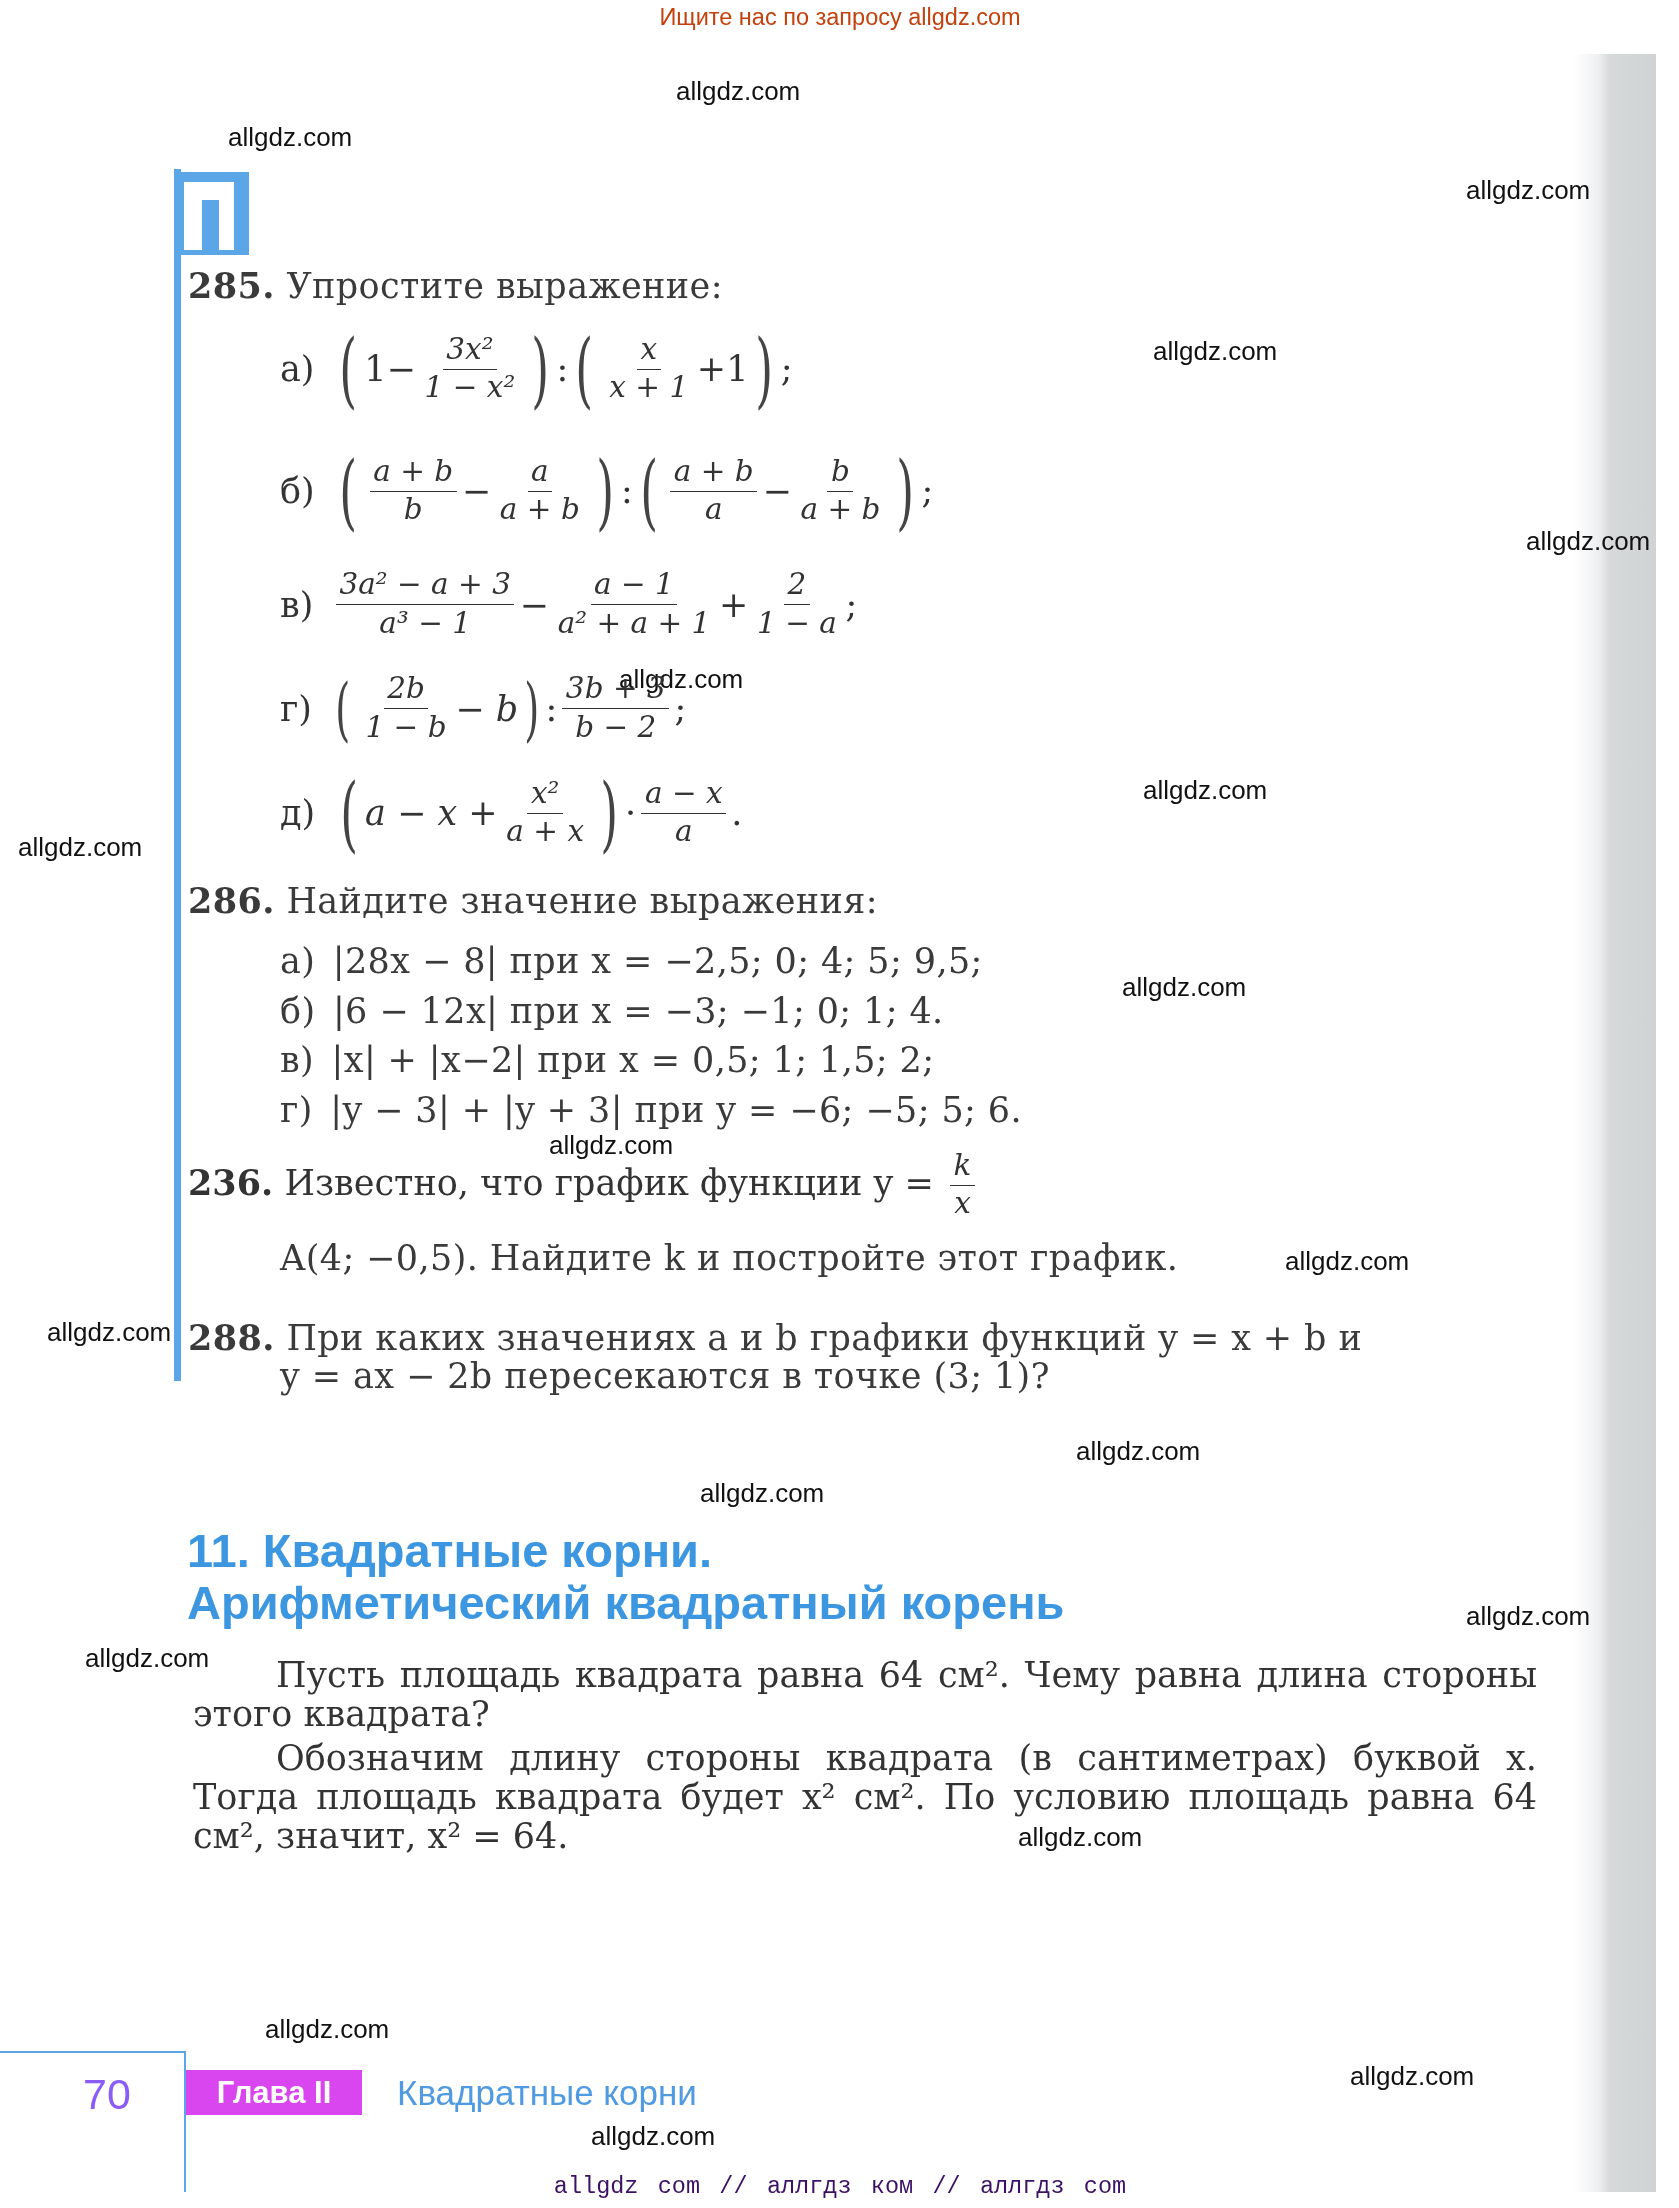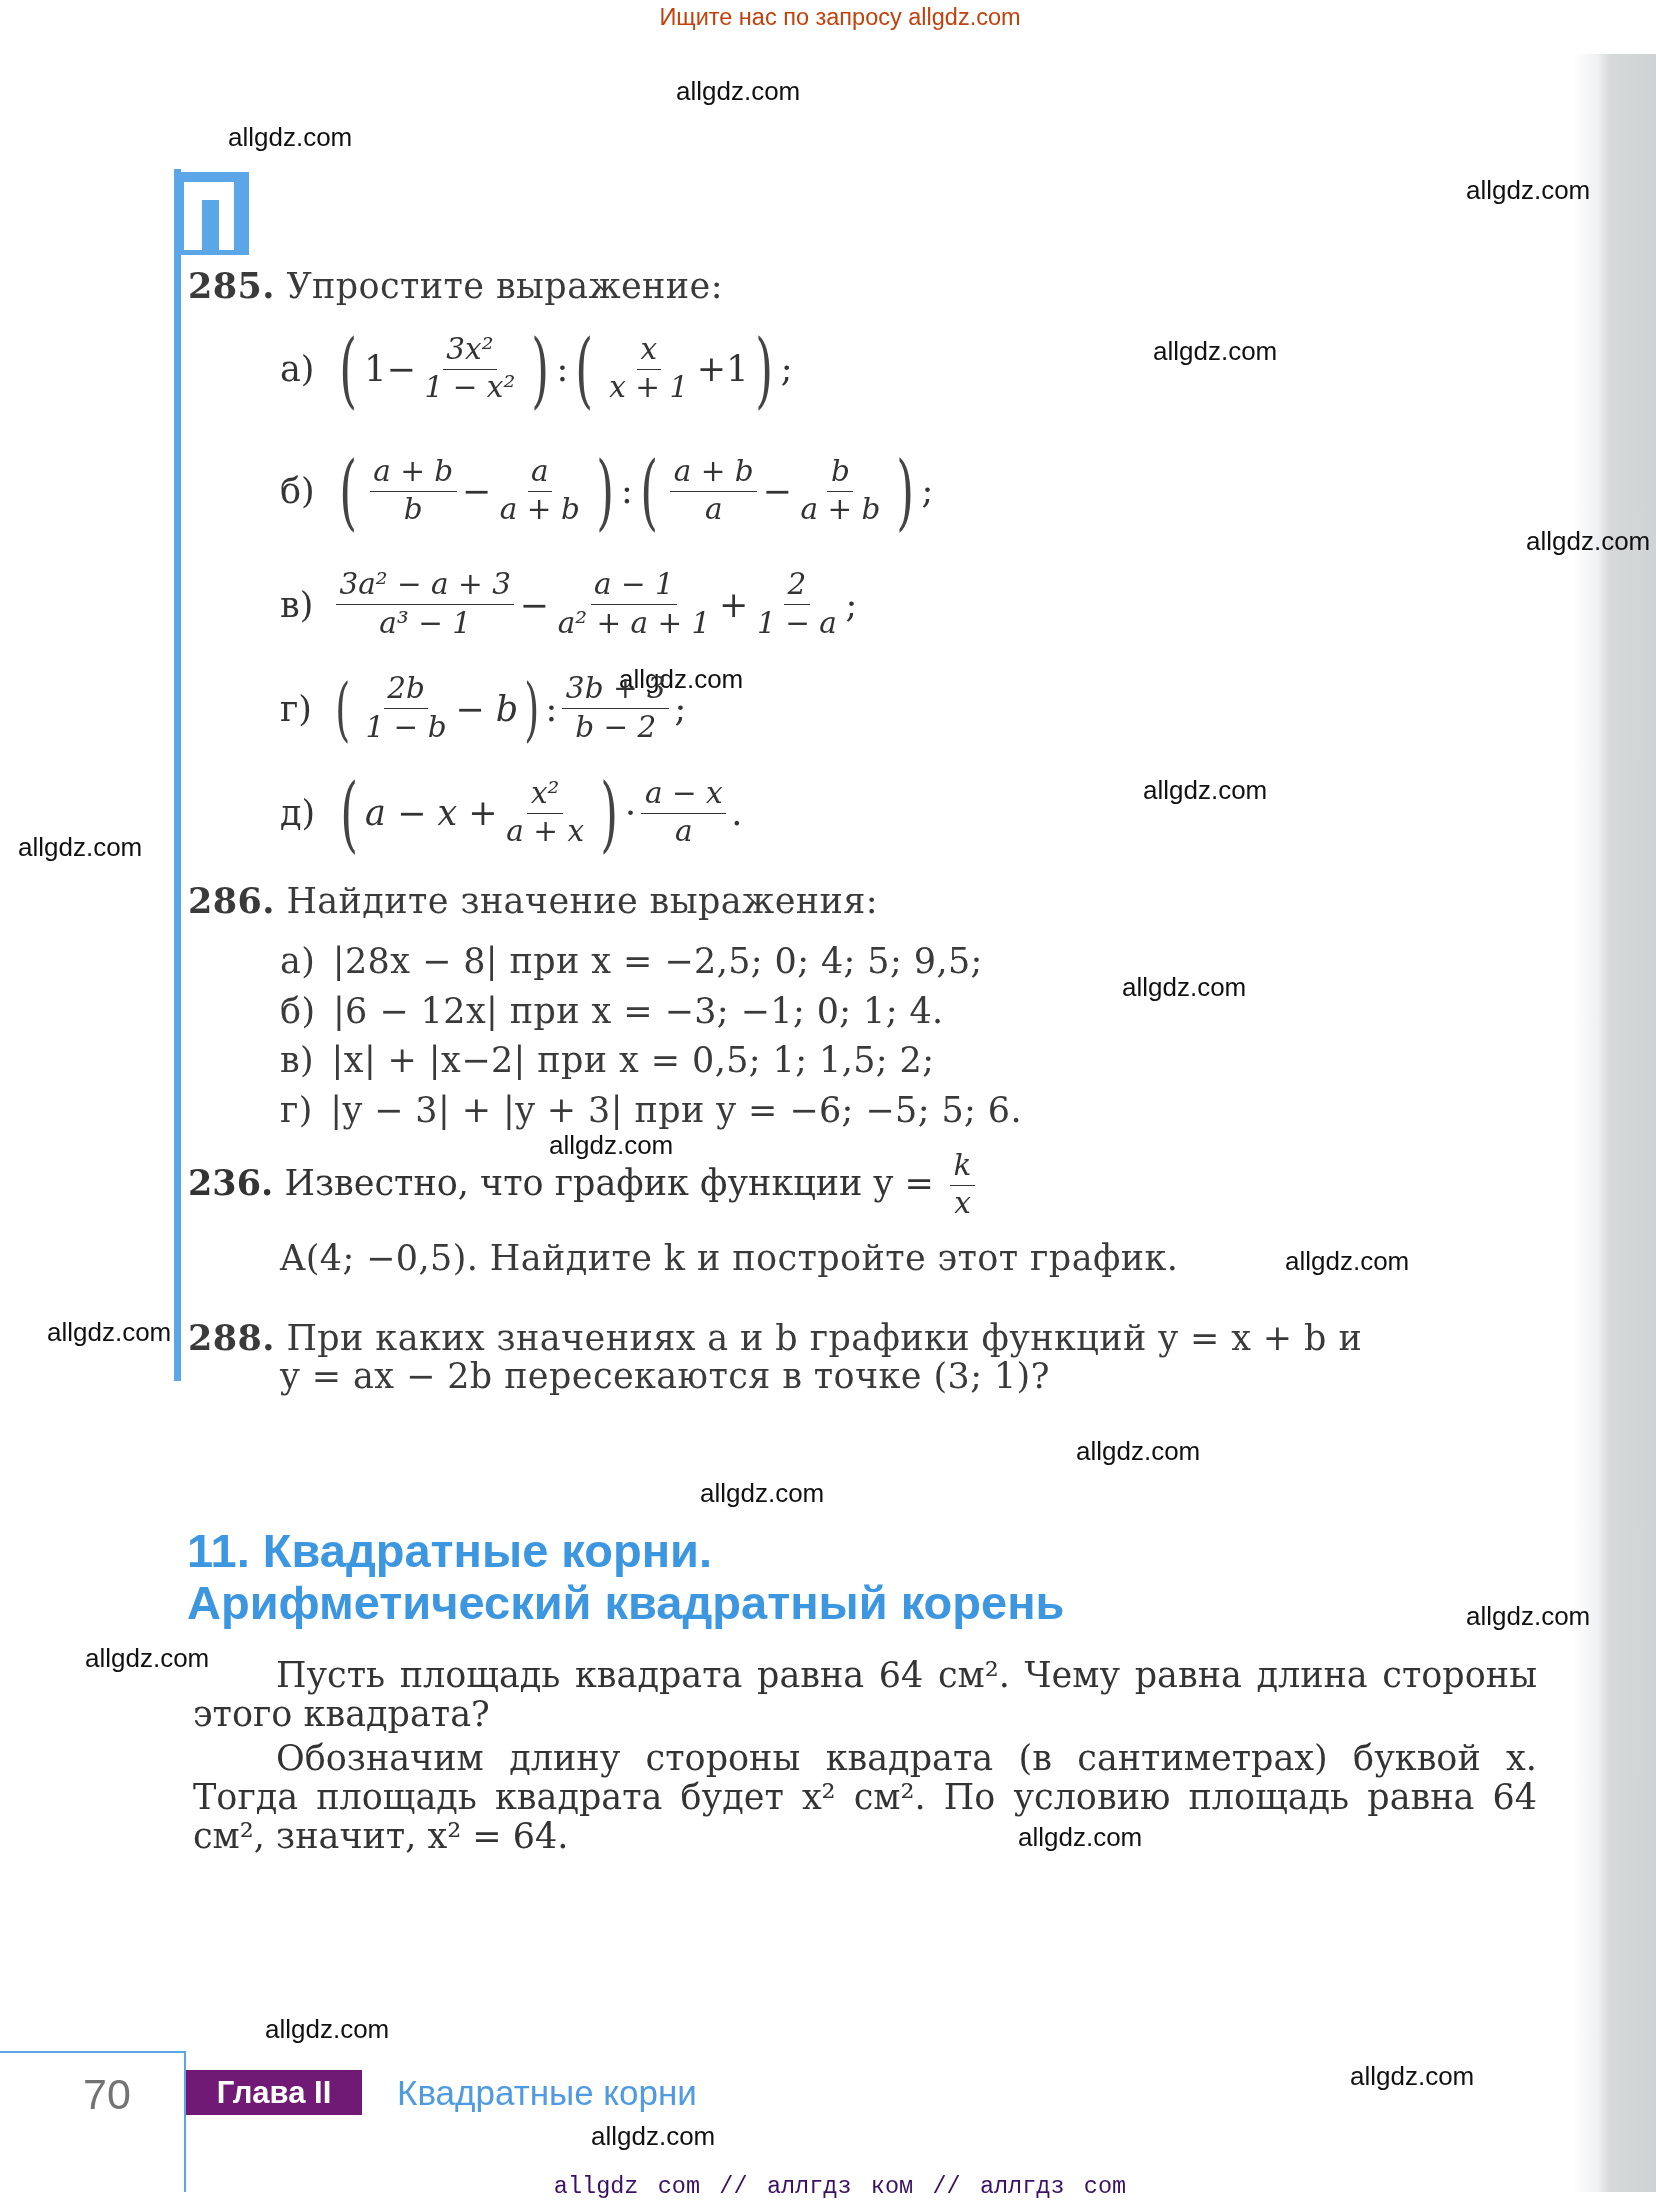--- a/index.html
+++ b/index.html
@@ -26,22 +26,22 @@
   .frac .n { padding:0 3.5px 1.7px; border-bottom:1.7px solid #333; }
   .frac .d { padding:1.7px 3.5px 0; }
   .paren { font-size:83px; font-weight:100; line-height:1; transform:scaleX(0.55); display:inline-block; color:#444; }
   .lbl { margin-right:17.4px; }
   .heading { position:absolute; left:187px; font-family:"Liberation Sans", sans-serif; font-weight:bold; font-size:47px; color:#3d97e0; white-space:nowrap; }
   .para { position:absolute; left:188px; width:1354px; font-size:35px; line-height:39px; color:#333; text-align:justify; }
   .para p { margin:5px; text-indent:83px; text-align-last:justify; }
   .para p.last { text-align-last:left; }
   .footer-line-v { position:absolute; left:184px; top:2053px; width:1.7px; height:139px; background:#5aa6e6; }
   .footer-line-h { position:absolute; left:0; top:2051px; width:186px; height:1.7px; background:#5aa6e6; }
-  .page-num { position:absolute; left:83px; top:2070px; font-family:"Liberation Sans", sans-serif; font-size:43px; color:#737373; }
-  .chapter-badge { position:absolute; left:186px; top:2070px; width:176px; height:45px; background:#701a75; color:#fff; font-family:"Liberation Sans", sans-serif; font-weight:bold; font-size:31px; line-height:45px; text-align:center; }
+  .page-num { position:absolute; left:83px; top:2070px; font-family:"Liberation Sans", sans-serif; font-size:43px; color:#8b5cf6; }
+  .chapter-badge { position:absolute; left:186px; top:2070px; width:176px; height:45px; background:#d946ef; color:#fff; font-family:"Liberation Sans", sans-serif; font-weight:bold; font-size:31px; line-height:45px; text-align:center; }
   .chapter-title { position:absolute; left:397px; top:2070px; font-family:"Liberation Sans", sans-serif; font-size:35px; color:#4f9ae0; line-height:45px; }
 </style>
 </head>
 <body>
 
 <div class="top-banner">Ищите нас по запросу allgdz.com</div>
 
 <div class="page-shade"></div>
 
 <div id="wm-layer">

